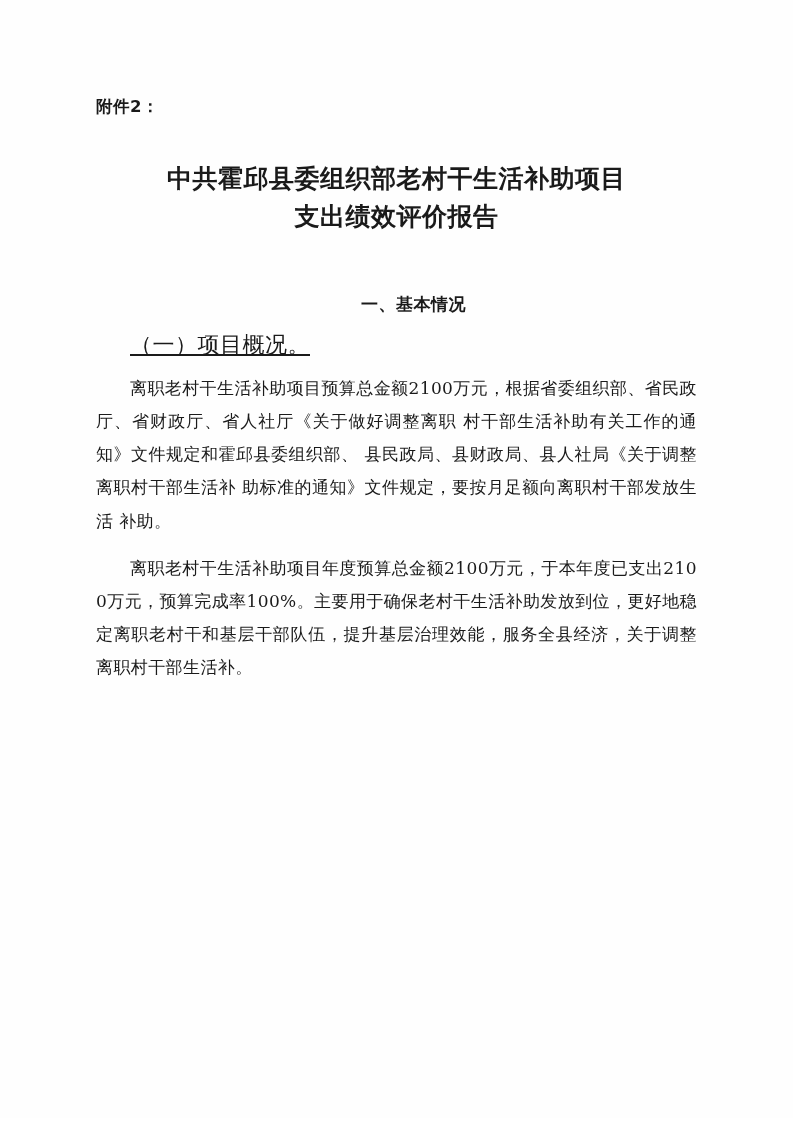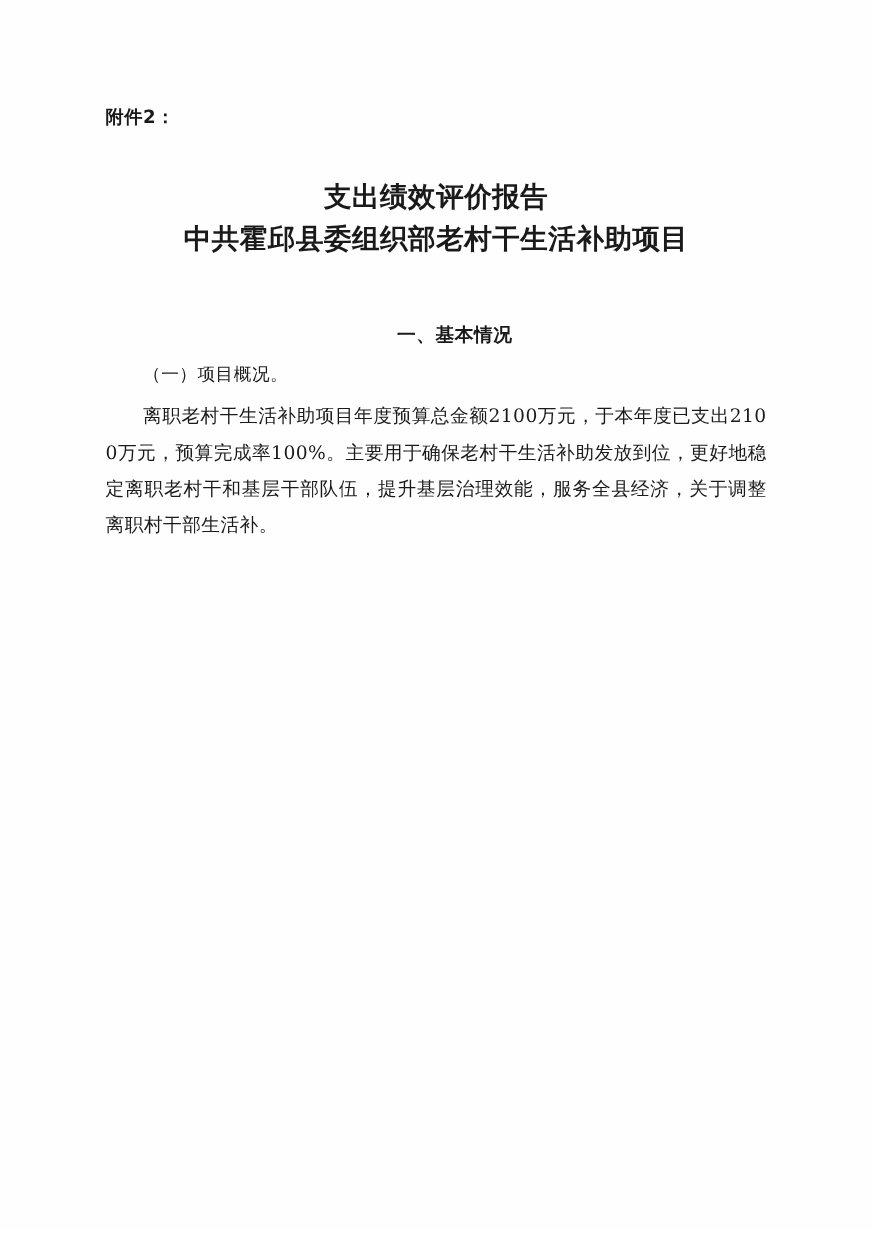--- a/index.html
+++ b/index.html
@@ -44,24 +44,25 @@
   .section-heading {
     font-family: "DejaVu Sans", "Liberation Sans", sans-serif;
     font-weight: bold;
     font-size: 17px;
     letter-spacing: 0.5px;
     text-indent: 34px;
     margin: 0 0 14px 0;
     text-align: center;
   }
   .sub-heading {
-    font-size: 16px;
+    font-size: 22px;
     text-indent: 34px;
     letter-spacing: 0.5px;
     margin: 0 0 12px 0;
+    text-decoration: underline;
   }
   p.body-text {
     font-size: 17px;
     line-height: 1.95;
     text-align: justify;
     text-indent: 34px;
     letter-spacing: 0.4px;
     margin: 0 0 14px 0;
     word-break: break-all;
   }
@@ -70,27 +71,28 @@
   }
 </style>
 </head>
 <body>
 
 <div class="page">
 
   <div class="attachment-label">附件2：</div>
 
   <h1 class="doc-title">
+    <span class="line">中共霍邱县委组织部老村干生活补助项目</span>
     <span class="line">支出绩效评价报告</span>
-    <span class="line">中共霍邱县委组织部老村干生活补助项目</span>
   </h1>
 
   <div>
     <div class="section-heading">一、基本情况</div>
     <div class="sub-heading">（一）项目概况。</div>
+    <p class="body-text block-gap">离职老村干生活补助项目预算总金额2100万元，根据省委组织部、省民政厅、省财政厅、省人社厅《关于做好调整离职 村干部生活补助有关工作的通知》文件规定和霍邱县委组织部、 县民政局、县财政局、县人社局《关于调整离职村干部生活补 助标准的通知》文件规定，要按月足额向离职村干部发放生活 补助。</p>
   </div>
 
   <div>
     <p class="body-text block-gap">离职老村干生活补助项目年度预算总金额2100万元，于本年度已支出2100万元，预算完成率100%。主要用于确保老村干生活补助发放到位，更好地稳定离职老村干和基层干部队伍，提升基层治理效能，服务全县经济，关于调整离职村干部生活补。</p>
   </div>
 
 
 </div>
 
 </body></html>

